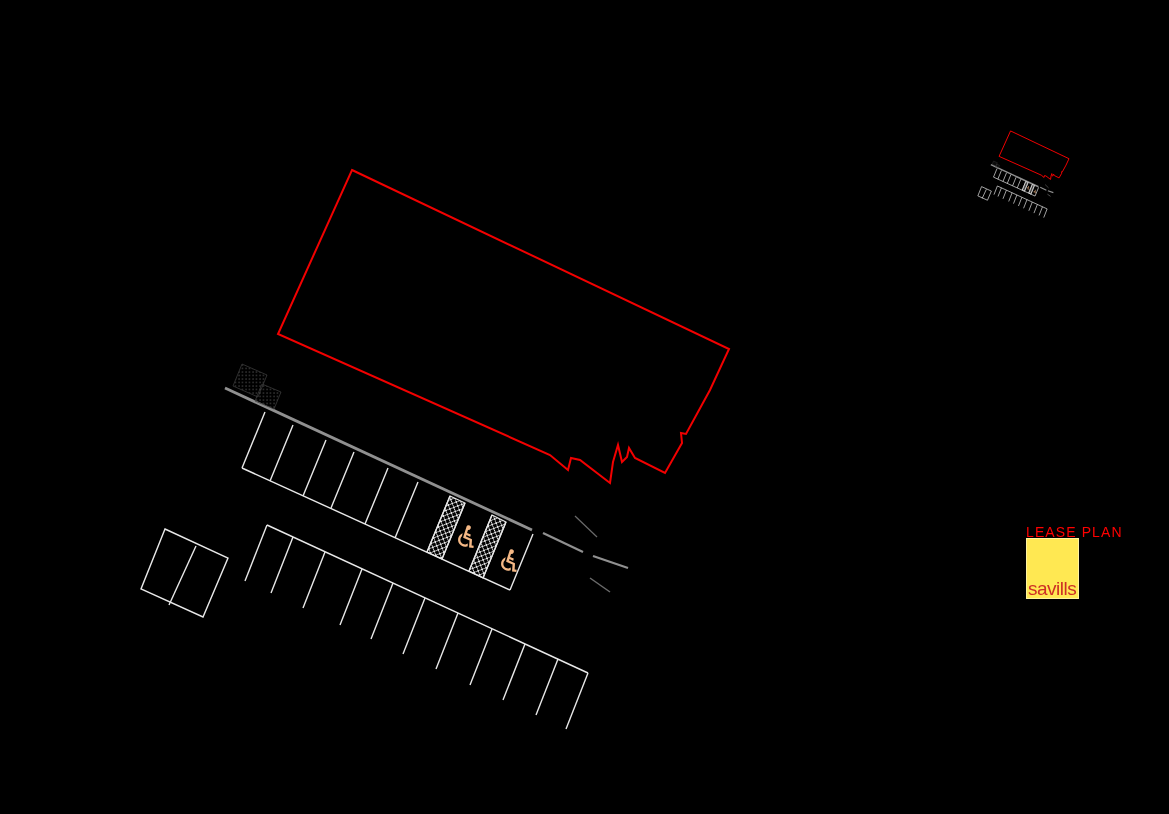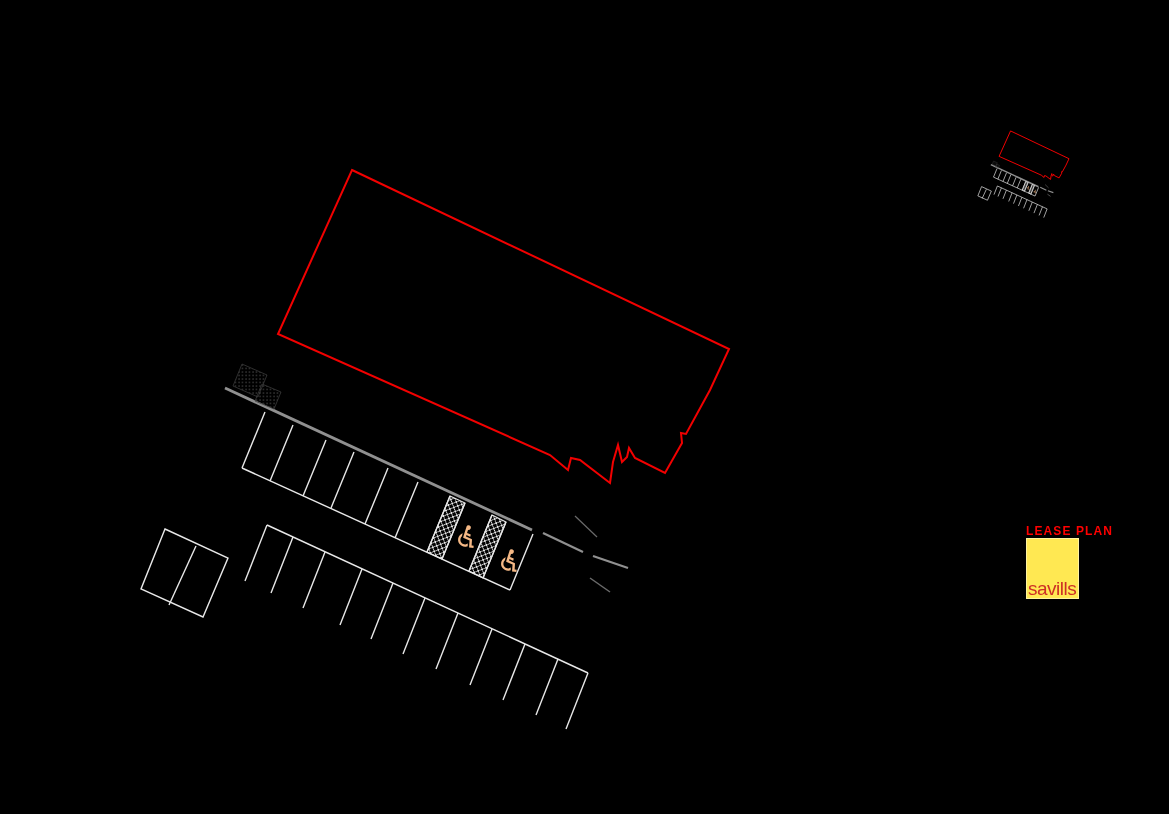--- a/index.html
+++ b/index.html
@@ -5,21 +5,21 @@
   html,body{margin:0;padding:0}
   body{
     width:1169px;height:814px;
     position:relative;overflow:hidden;
     background:#000;
     font-family:"Liberation Sans", sans-serif;
   }
   #plan-svg{position:absolute;left:0;top:0}
   .lease-plan-label{
     position:absolute;left:1026px;top:524px;
-    font-size:12px;font-weight:bold;letter-spacing:1.1px;
+    font-size:14px;font-weight:normal;letter-spacing:1.1px;
     color:var(--label_red,#ff0000);
     white-space:nowrap;
   }
   .logo-box{
     position:absolute;left:1026px;top:538px;
     width:53px;height:61px;
     background:var(--logo_yellow,#ffe852);
     border:1.5px solid var(--logo_yellow_border,#fff3a0);
     box-sizing:border-box;
     padding-left:26px;

